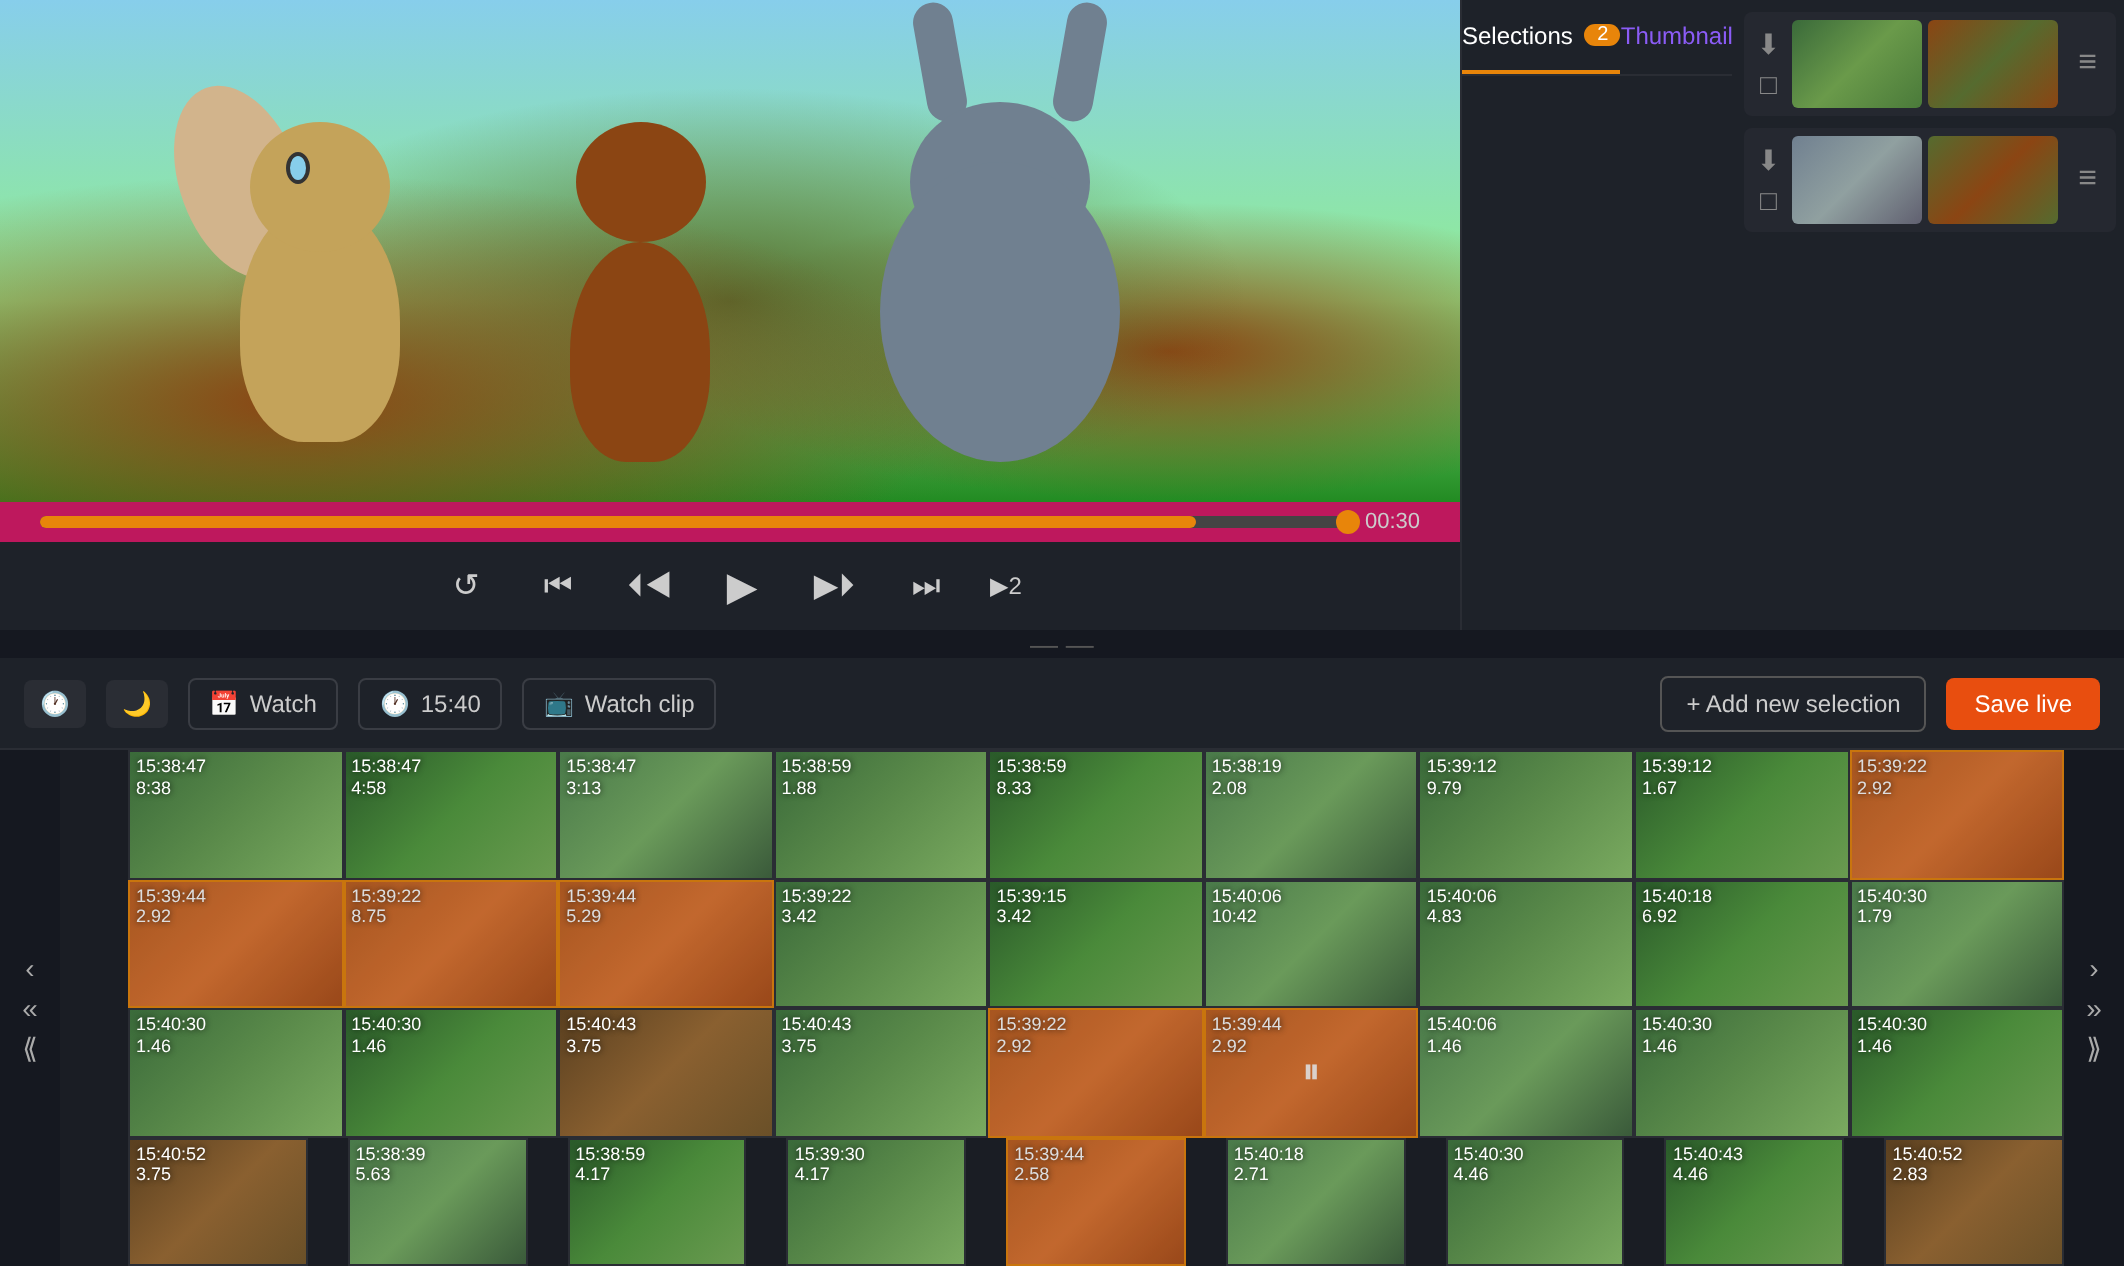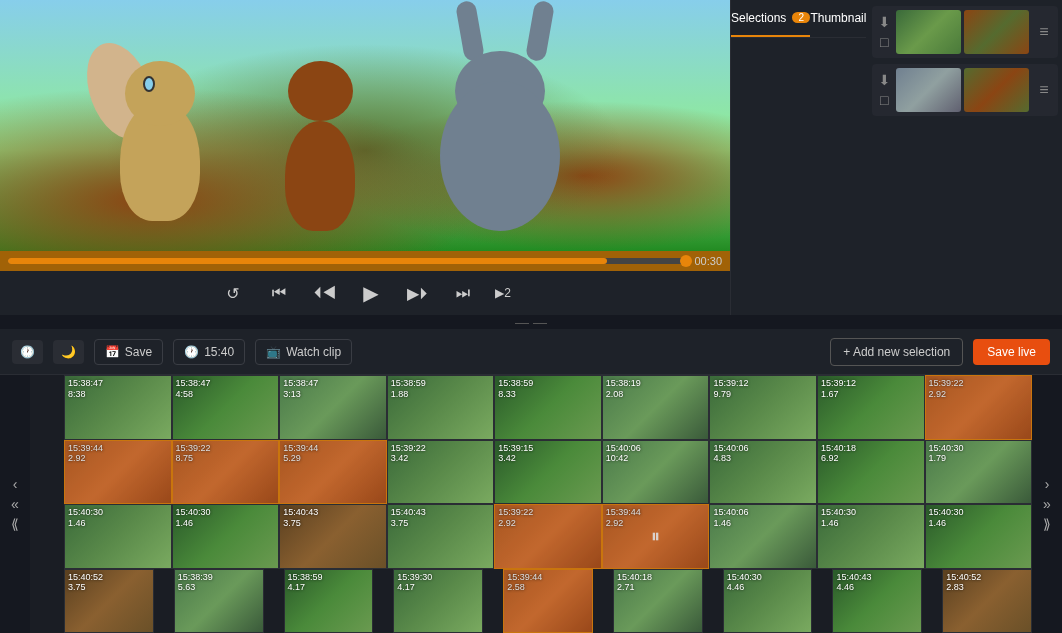--- a/index.html
+++ b/index.html
@@ -80,24 +80,24 @@
       height: 200px;
     }
     .rabbit-right .body { width: 120px; height: 150px; background: #708090; border-radius: 50%; position: absolute; bottom: 0; left: 20px; }
     .rabbit-right .head { width: 90px; height: 80px; background: #708090; border-radius: 50%; position: absolute; top: 20px; left: 35px; }
     .rabbit-right .ear-l { width: 20px; height: 60px; background: #708090; border-radius: 10px; position: absolute; top: -30px; left: 40px; transform: rotate(-10deg); }
     .rabbit-right .ear-r { width: 20px; height: 60px; background: #708090; border-radius: 10px; position: absolute; top: -30px; right: 30px; transform: rotate(10deg); }
 
     
     .video-progress {
       height: 20px;
-      background: #a16207;
-      display: flex;
-      align-items: center;
-      padding: 0 8px;
+      background: #be185d;
+      display: flex;
+      align-items: center;
+      padding: 0 20px;
       gap: 6px;
       text-align: right;
     }
     .progress-bar-container {
       flex: 1;
       height: 6px;
       background: #444;
       border-radius: 3px;
       position: relative;
     }
@@ -160,21 +160,21 @@
       border-bottom: 1px solid #2a2d34;
       padding: 0;
       height: 38px;
     }
     .thumb-tab {
       flex: 1;
       display: flex;
       align-items: center;
       justify-content: center;
       cursor: pointer;
-      color: #ffffff;
+      color: #8b5cf6;
       font-size: 12px;
       gap: 6px;
       border-bottom: 2px solid transparent;
     }
     .thumb-tab.active {
       color: #fff;
       border-bottom: 2px solid #e8850a;
     }
     .thumb-tab-badge {
       background: #e8850a;
@@ -490,21 +490,21 @@
   <span class="divider-handle">— —</span>
 </div>
 
 <div class="bottom-section">
 
   <div class="bottom-toolbar">
     <button class="toolbar-btn icon-only">🕐</button>
     <button class="toolbar-btn icon-only">🌙</button>
     <button class="toolbar-btn bordered">
       <span>📅</span>
-      <span>Save</span>
+      <span>Watch</span>
     </button>
     <button class="toolbar-btn bordered">
       <span>🕐</span>
       <span>15:40</span>
     </button>
     <button class="toolbar-btn bordered">
       <span>📺</span>
       <span>Watch clip</span>
     </button>
     <div class="spacer"></div>

